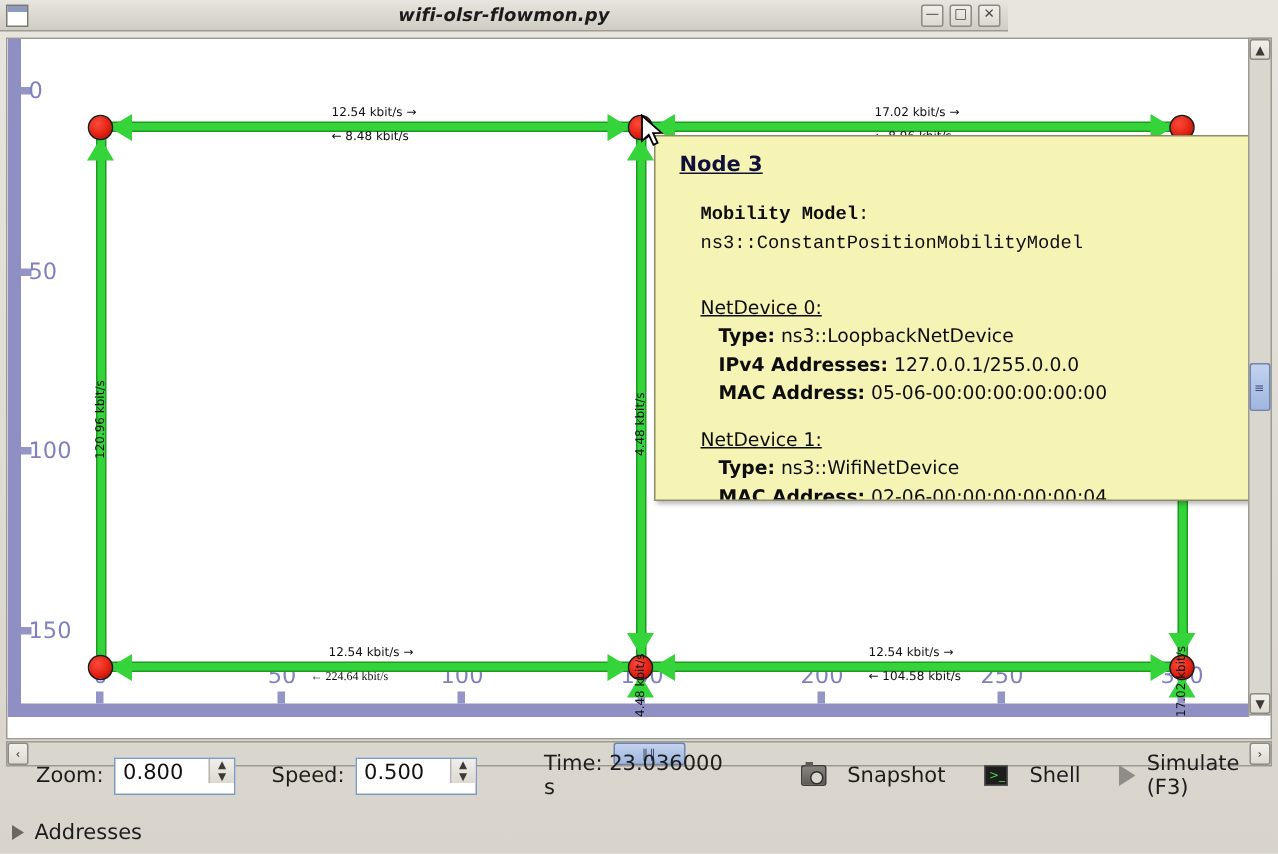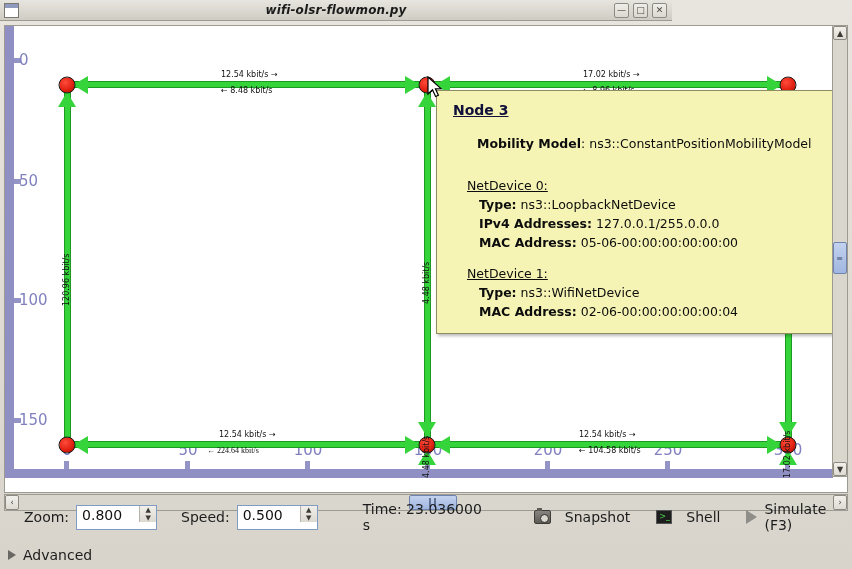--- a/index.html
+++ b/index.html
@@ -153,21 +153,21 @@
     color: #0d0d0d;
     line-height: 1.52;
     overflow: hidden;
   }
   #tooltip .tt-title {
     font-size: 14px; font-weight: bold;
     text-decoration: underline;
     color: #10103a;
     margin-bottom: 13px;
   }
-  #tooltip .tt-row { margin-left: 24px; }
+  #tooltip .tt-row { margin-left: 14px; font-family: Liberation Mono, monospace; }
   #tooltip .tt-dev-title {
     text-decoration: underline;
     margin-left: 14px;
     margin-top: 12px;
   }
   #tooltip .tt-sub { margin-left: 26px; }
   #tooltip b { font-weight: bold; }
   #tooltip .gap { height: 11px; }
 
   #cursor { position: absolute; left: 422px; top: 50px; }
@@ -451,16 +451,16 @@
     </div>
 
     <div id="simulate-btn">
       <span class="playtri"></span>
       <span>Simulate (F3)</span>
     </div>
   </div>
 
   <div id="advanced">
     <span class="tri"></span>
-    <span>Advanced</span>
+    <span>Addresses</span>
   </div>
 
 </div>
 
 </body></html>

